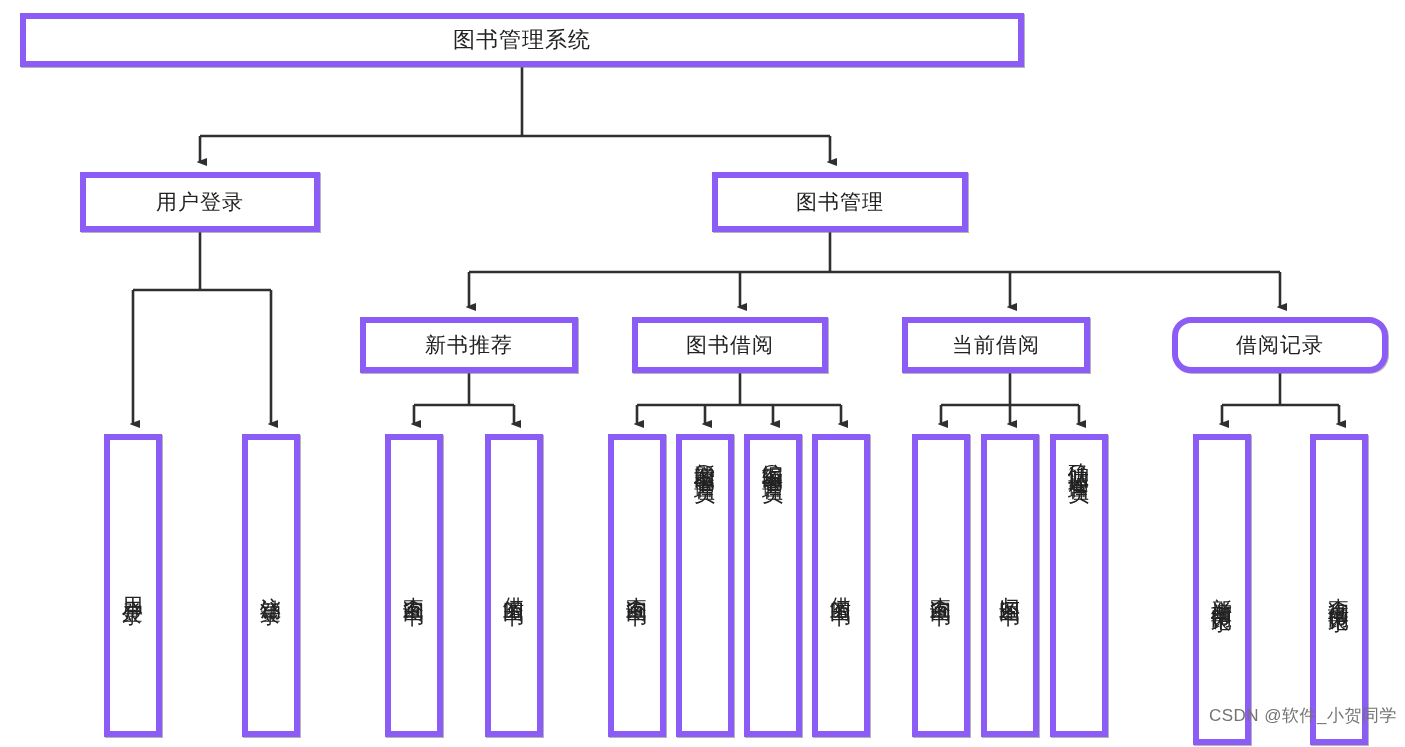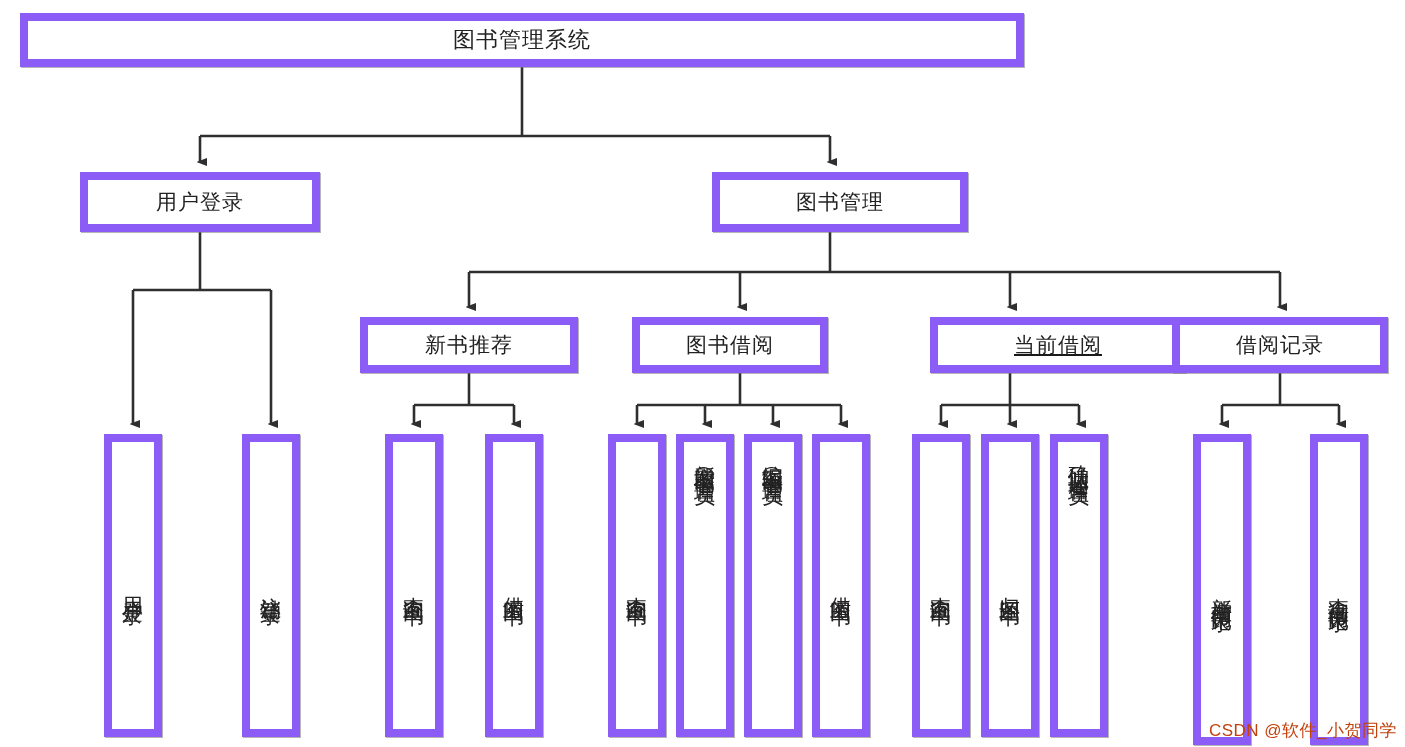--- a/index.html
+++ b/index.html
@@ -23,21 +23,21 @@
     position: absolute;
     left: 0;
     top: 0;
     width: 1405px;
     height: 747px;
     pointer-events: none;
   }
   .node {
     position: absolute;
     box-sizing: border-box;
-    border: 8px solid #8b5cf6;
+    border: 6px solid #8b5cf6;
     background: #ffffff;
     display: flex;
     align-items: center;
     justify-content: center;
     box-shadow: 1px 1px 0 0 rgba(120,120,120,0.55);
   }
   .node .label {
     font-size: 21px;
     line-height: 1.15;
     letter-spacing: 1px;
@@ -63,23 +63,23 @@
     line-height: 1;
     white-space: nowrap;
   }
   .node.leaf.centered {
     align-items: center;
     padding-top: 0;
   }
   .watermark {
     position: absolute;
     right: 8px;
-    bottom: 5px;
+    bottom: 20px;
     font-size: 17px;
-    color: #c2410c;
+    color: #737373;
     letter-spacing: 0.5px;
     white-space: nowrap;
     user-select: none;
   }
 </style>
 </head>
 <body>
 
 <div id="canvas">
 
@@ -143,24 +143,24 @@
   <div class="node tier2" style="left:712px; top:172px; width:256px; height:60px;">
     <span class="label">图书管理</span>
   </div>
 
   <div class="node tier3" style="left:360px; top:317px; width:218px; height:56px;justify-content:center;">
     <span class="label">新书推荐</span>
   </div>
   <div class="node tier3" style="left:632px; top:317px; width:196px; height:56px;">
     <span class="label">图书借阅</span>
   </div>
-  <div class="node tier3" style="left:930px; top:317px; width:256px; height:56px;text-decoration:underline;">
+  <div class="node tier3" style="left:902px; top:317px; width:188px; height:56px;">
     <span class="label">当前借阅</span>
   </div>
-  <div class="node tier3" style="left:1172px; top:317px; width:216px; height:56px;">
+  <div class="node tier3" style="left:1172px; top:317px; width:216px; height:56px;border-radius:19px;">
     <span class="label">借阅记录</span>
   </div>
 
   <div class="node leaf centered" style="left:104px; top:434px; width:58px; height:303px;">
     <span class="label">用户登录</span>
   </div>
   <div class="node leaf centered" style="left:242px; top:434px; width:58px; height:303px;">
     <span class="label">注销登录</span>
   </div>
 

